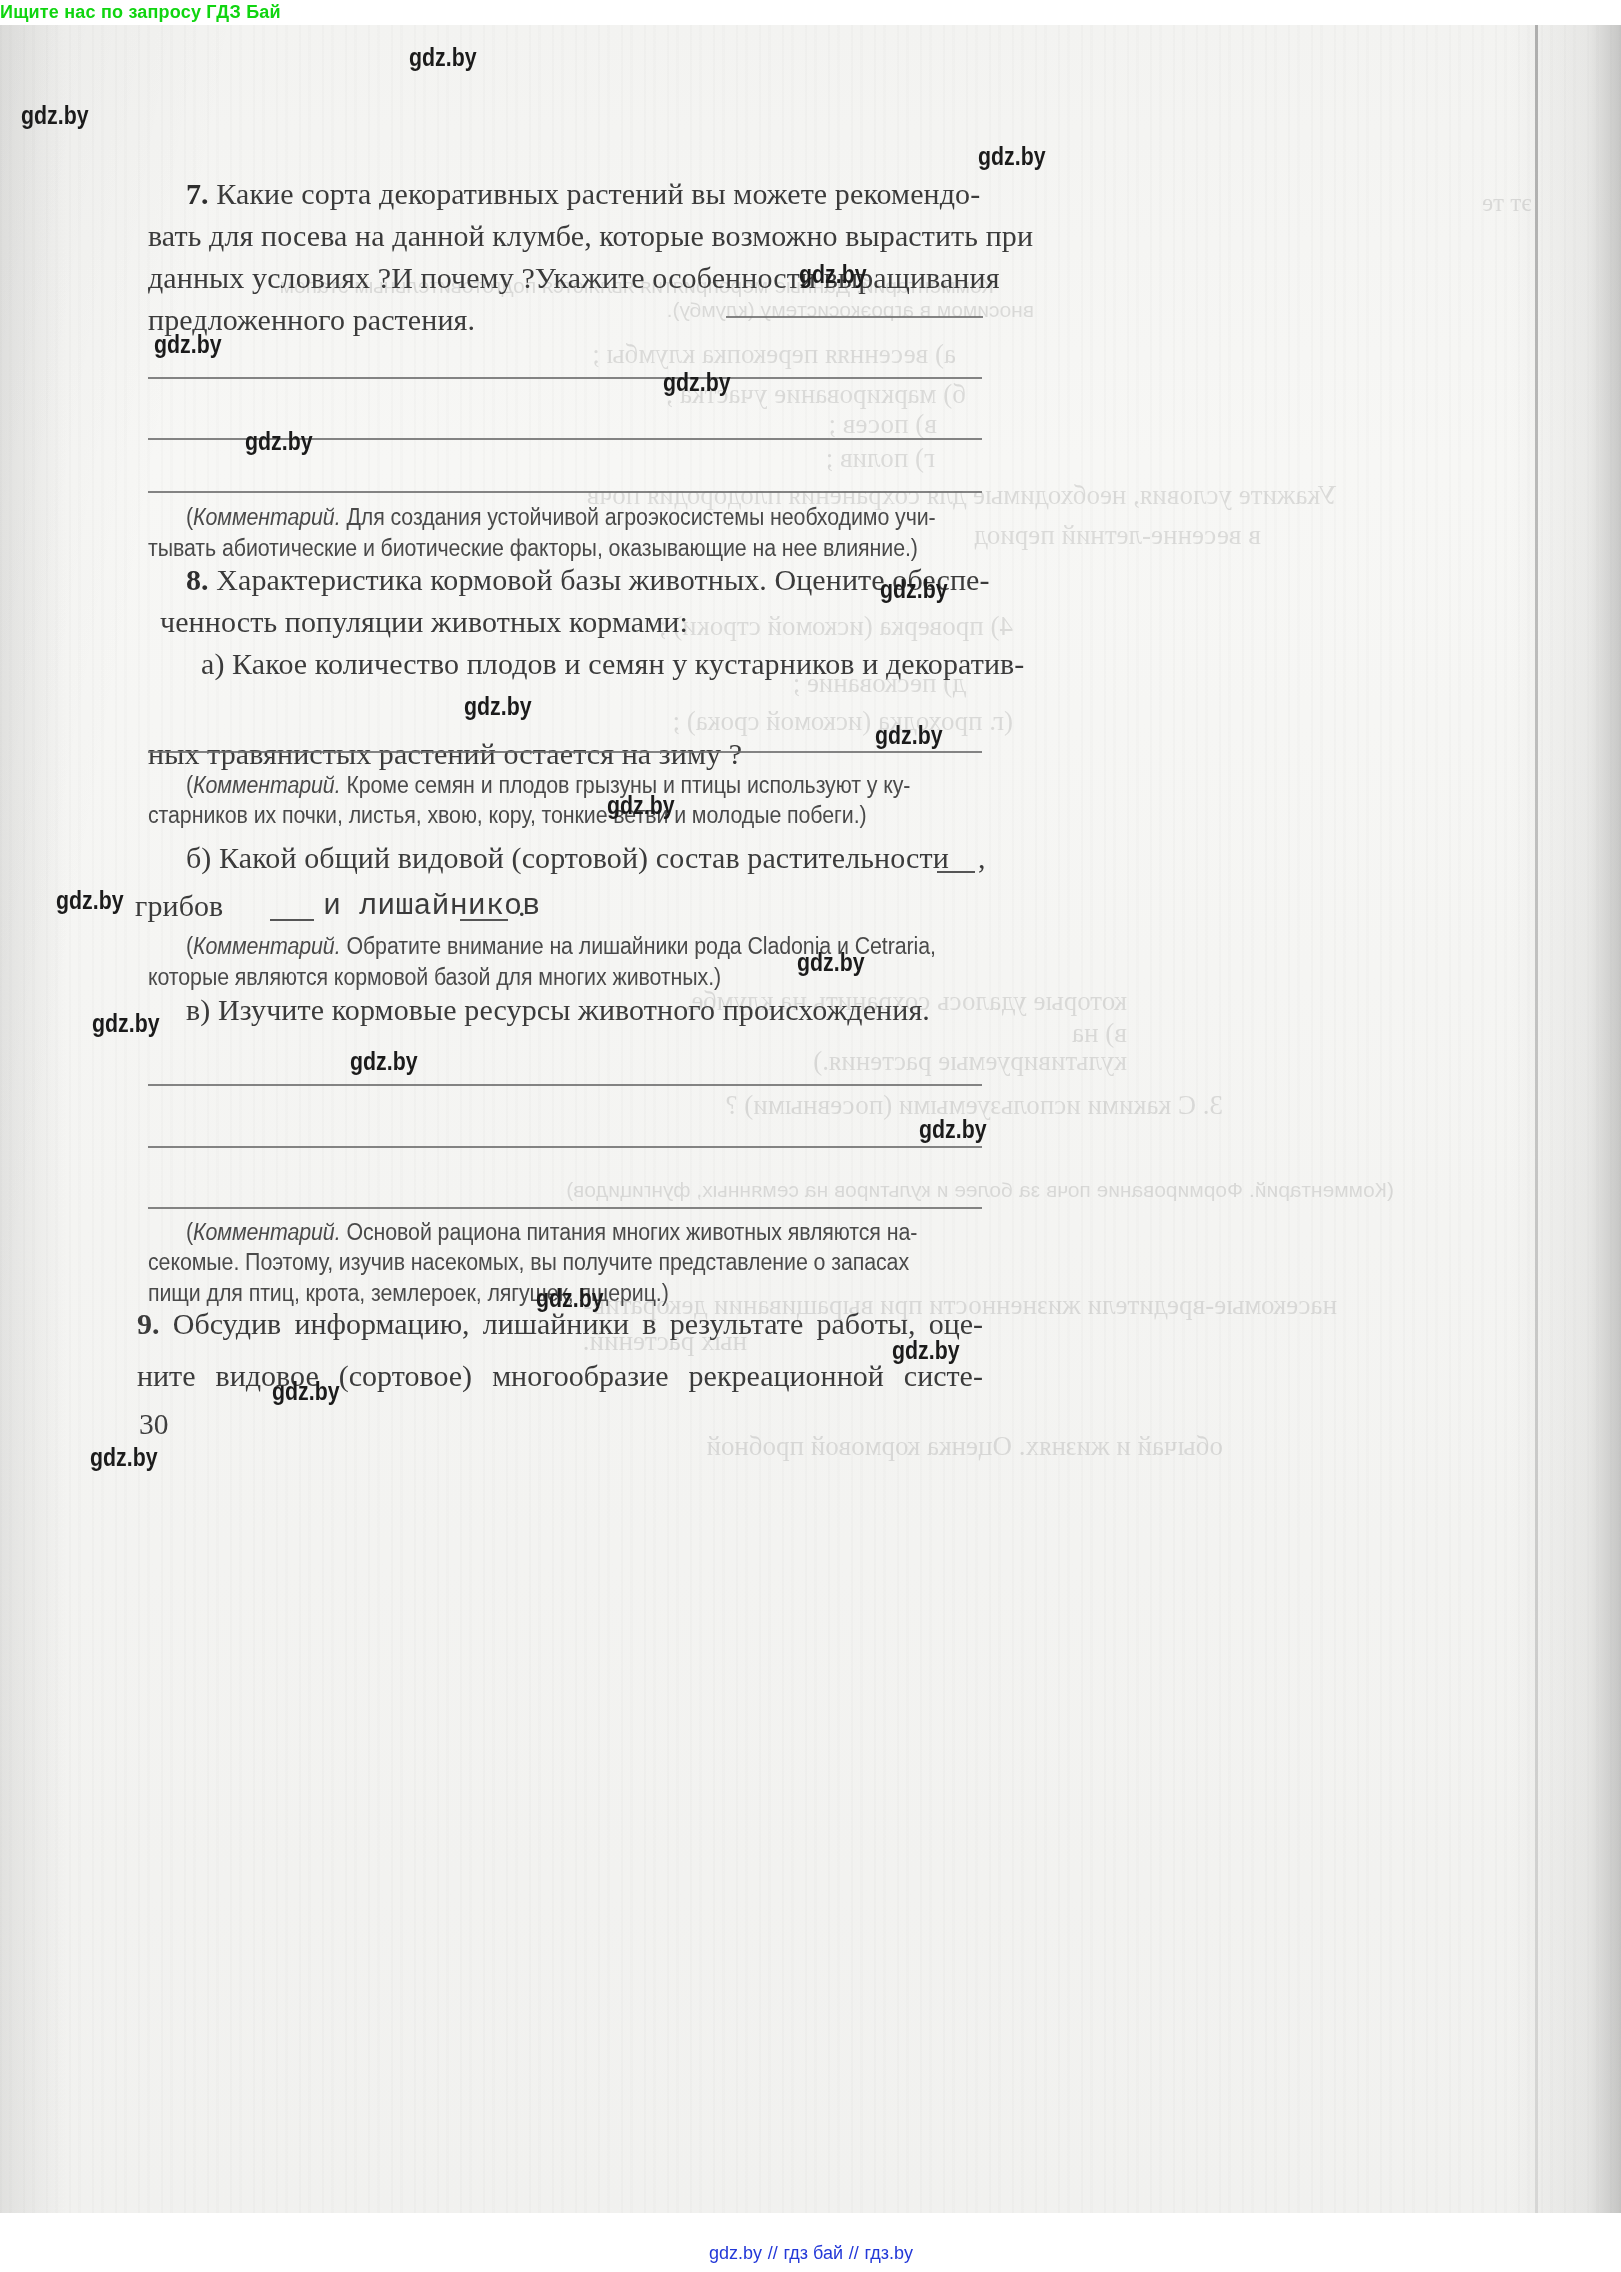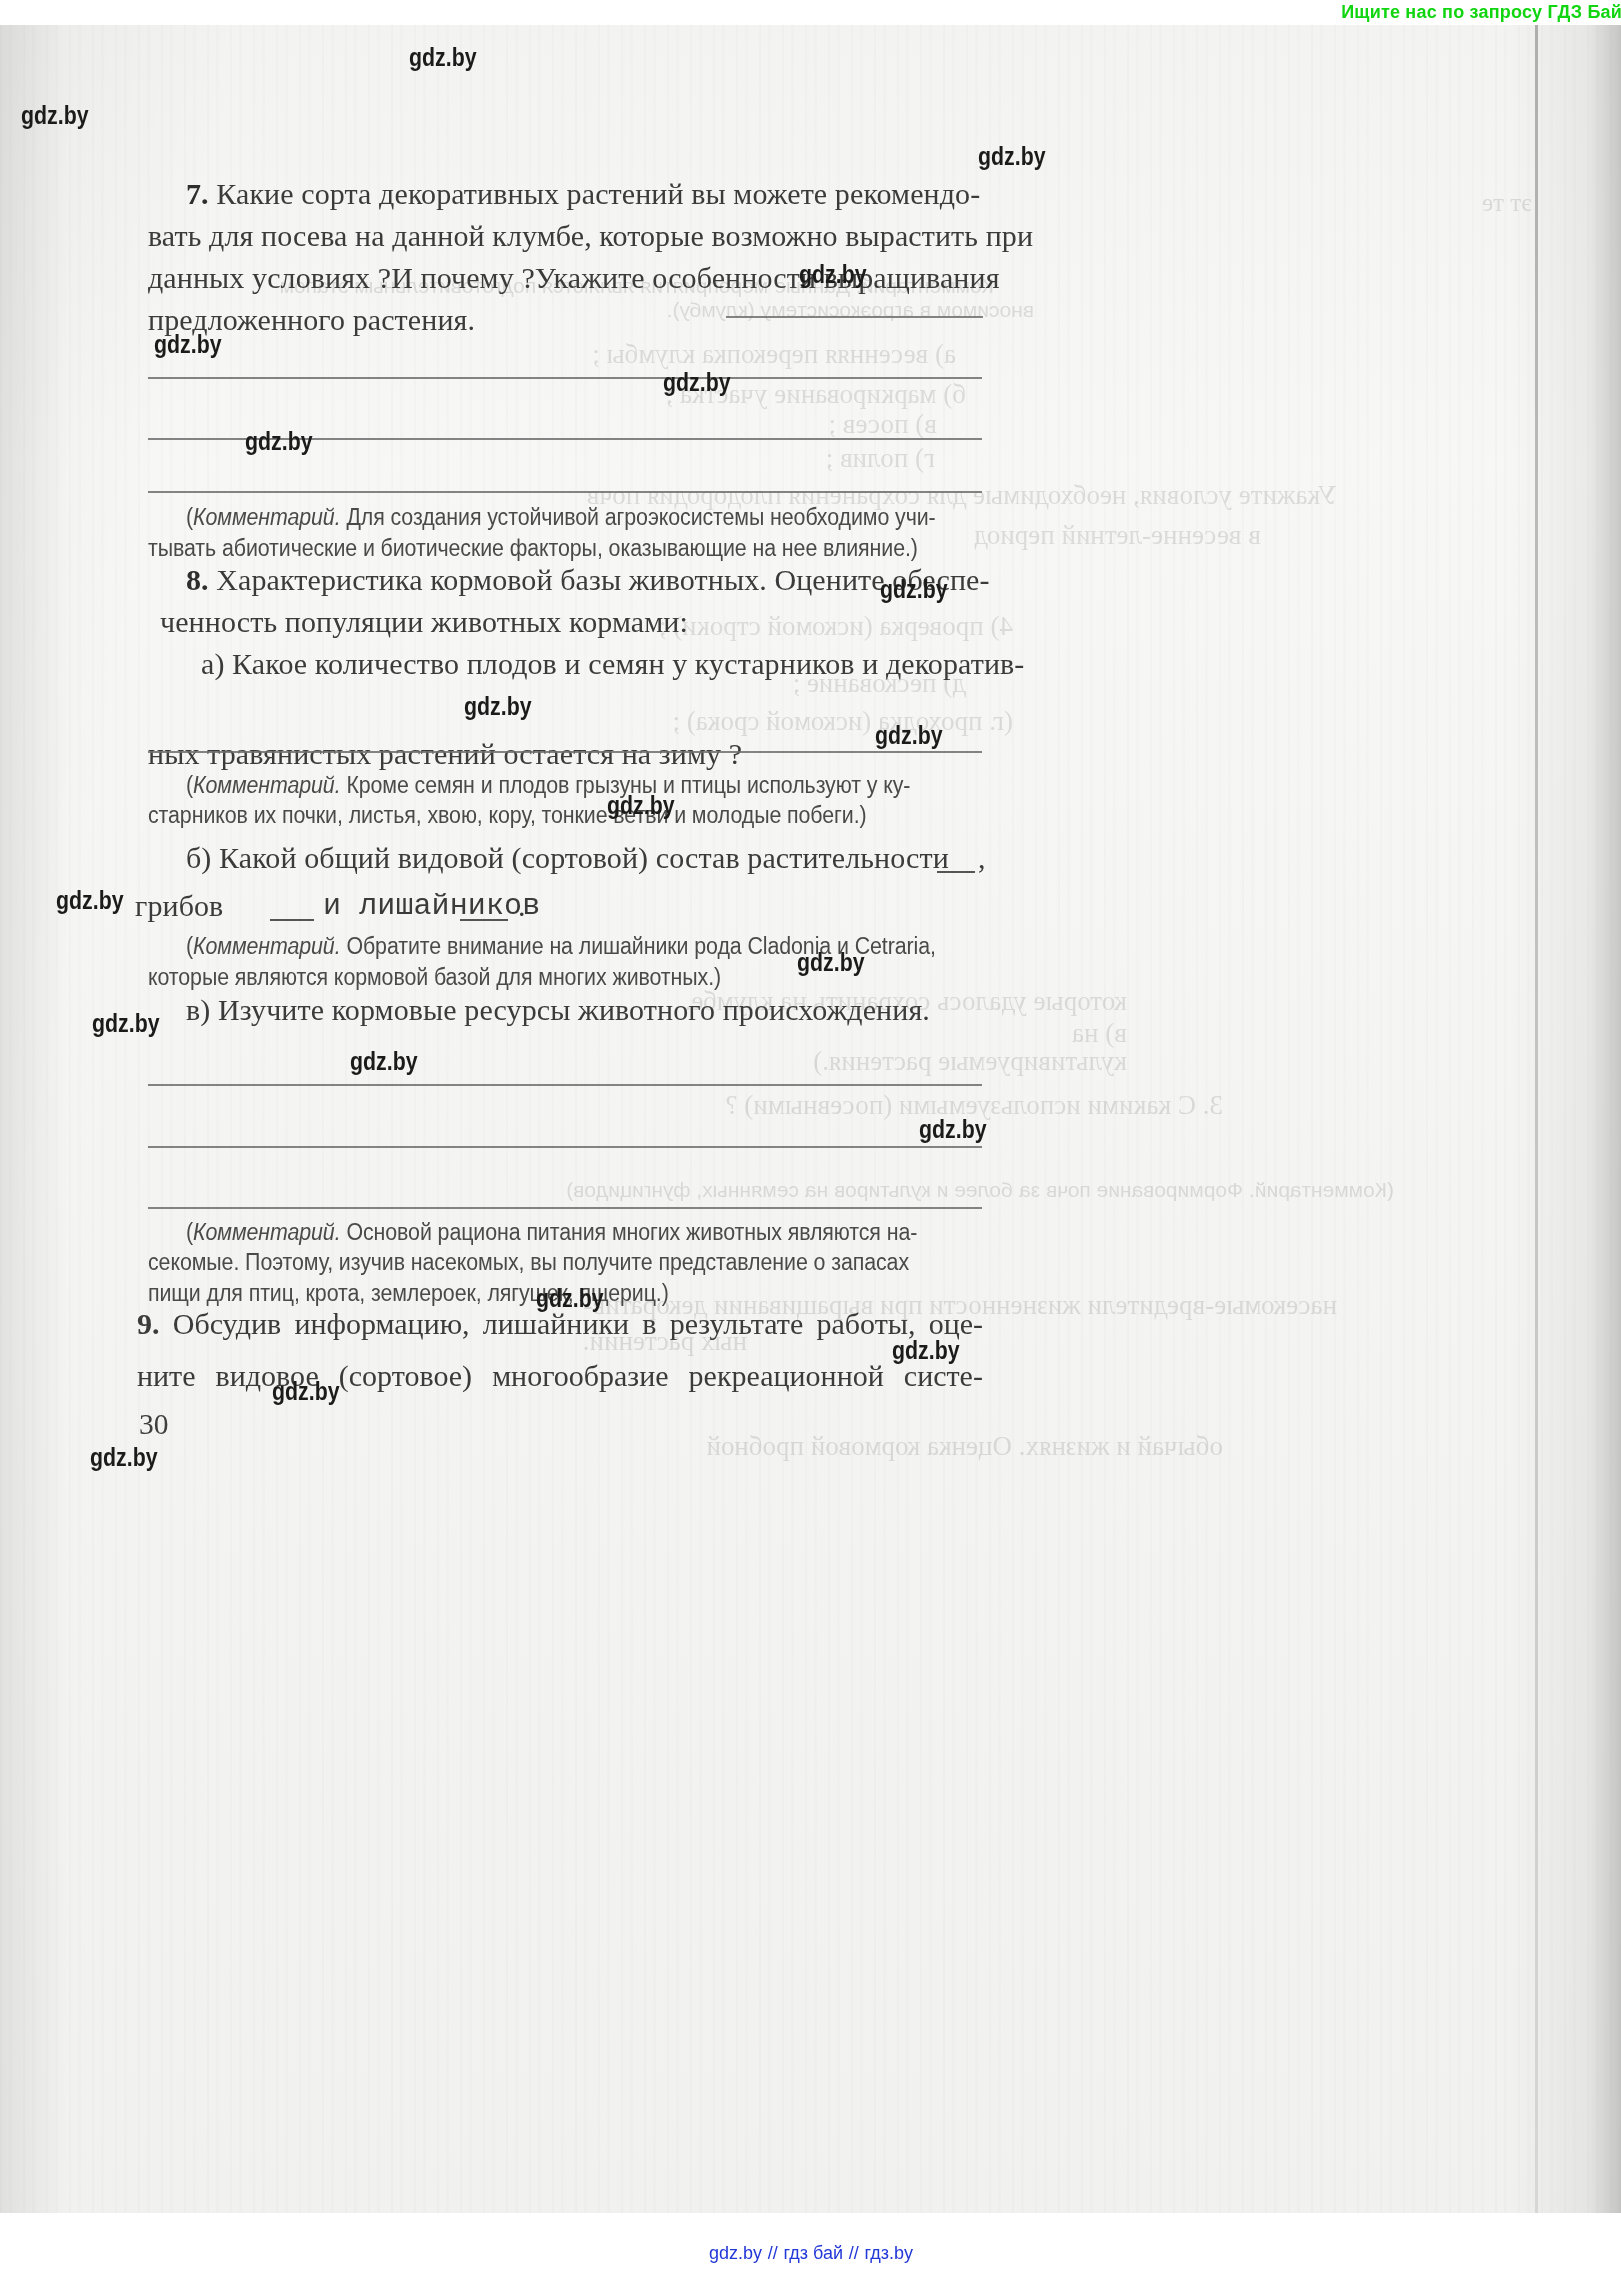--- a/index.html
+++ b/index.html
@@ -14,21 +14,21 @@
     font-family: "Liberation Serif", serif;
     overflow: hidden;
   }
 
   
   #top-banner {
     position: absolute;
     top: 0; left: 0;
     width: 1622px;
     height: 25px;
-    text-align: right;
+    text-align: left;
     font-family: "Liberation Sans", sans-serif;
     font-size: 18px;
     font-weight: bold;
     color: #10d510;
     line-height: 25px;
     letter-spacing: 0.2px;
     white-space: nowrap;
     z-index: 40;
   }
 

